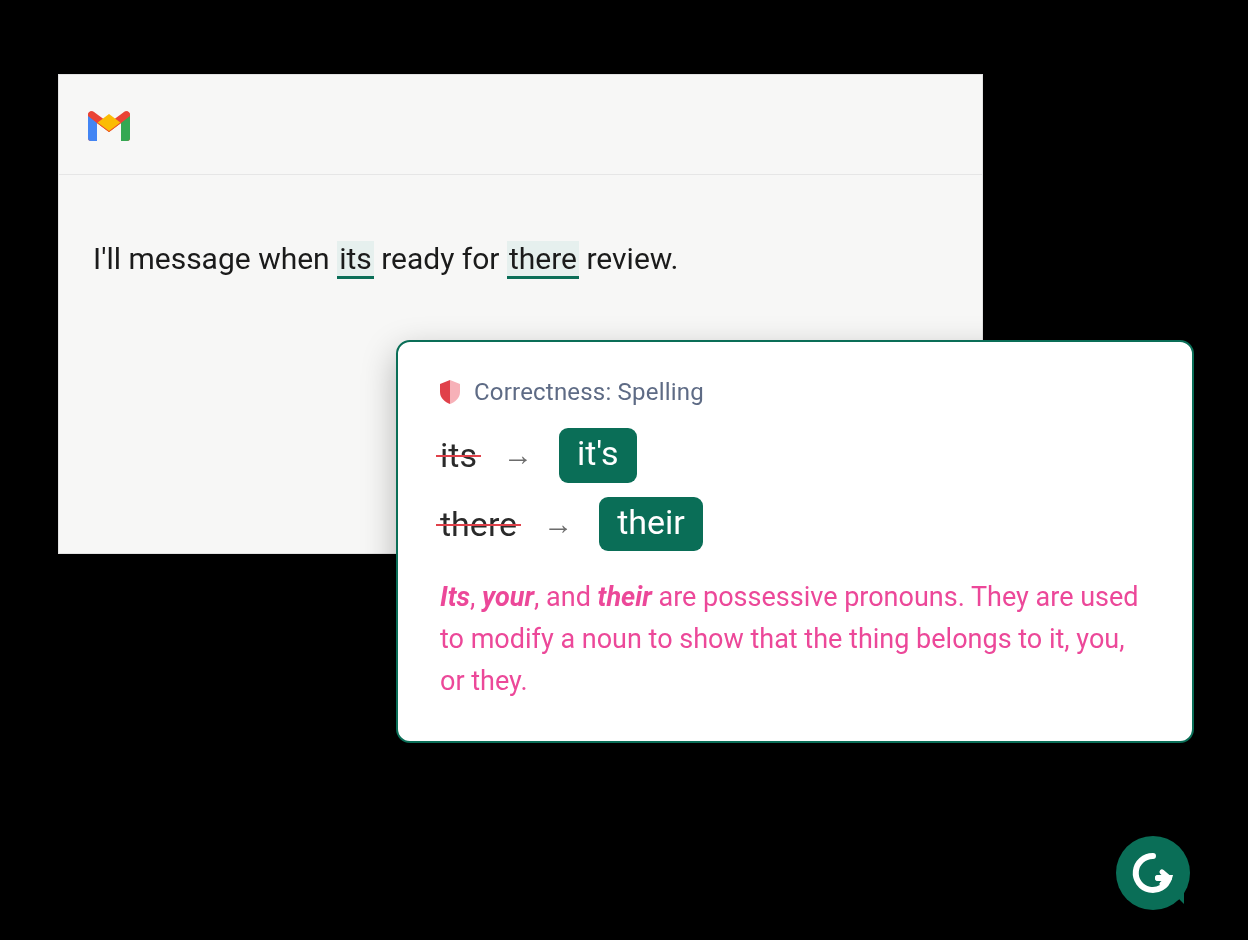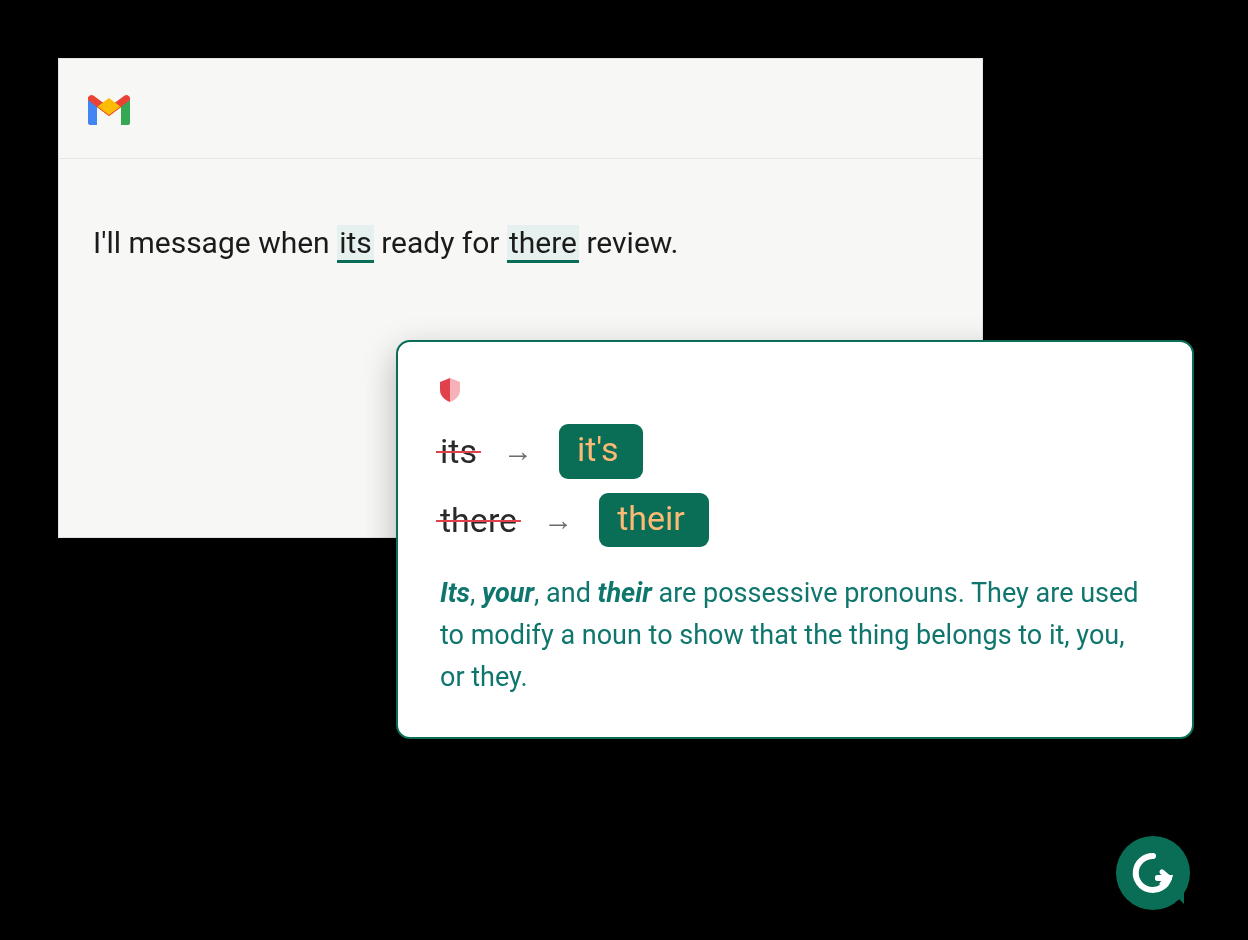--- a/index.html
+++ b/index.html
@@ -7,21 +7,21 @@
       width: 1248px;
       height: 940px;
       background: #000;
       font-family: -apple-system, BlinkMacSystemFont, "Segoe UI", Roboto, Helvetica, Arial, sans-serif;
       position: relative;
       overflow: hidden;
     }
     .compose-window {
       position: absolute;
       left: 58px;
-      top: 58px;
+      top: 74px;
       width: 925px;
       height: 480px;
       background: #f7f7f6;
       box-shadow: 0 8px 28px rgba(0,0,0,.22);
       border: 1px solid #e2e2e2;
     }
     .compose-header {
       height: 100px;
       border-bottom: 1px solid #e6e6e6;
       display: flex;
@@ -84,31 +84,31 @@
       background: #e0414a;
     }
     .arrow {
       color: #6c6c6c;
       font-size: 30px;
       line-height: 1;
     }
     .chip {
       display: inline-block;
       background: #0a6e57;
-      color: #fdba74;
+      color: #ffffff;
       font-size: 34px;
-      padding: 4px 24px 8px 18px;
+      padding: 4px 18px 8px 18px;
       border-radius: 9px;
       line-height: 1.25;
       cursor: pointer;
     }
     .explain {
       margin-top: 26px;
       font-size: 27px;
-      color: #0f766e;
+      color: #ec4899;
       line-height: 1.55;
     }
     .explain .b { font-weight: 700; font-style: italic; }
     .grammarly-badge {
       position: absolute;
       right: 58px;
       bottom: 30px;
       width: 74px; height: 74px;
       border-radius: 50%;
       background: #0a6e57;
@@ -143,20 +143,21 @@
     <span>I'll message when </span><span class="hl">its</span><span> ready for </span><span class="hl">there</span><span> review.</span>
   </div>
 </div>
 
 <div class="suggestion-card">
   <div class="card-label-row">
     <svg class="shield-icon" viewBox="0 0 20 24">
       <path d="M10 0 L20 4 V12 C20 18 15 22 10 24 V0 Z" fill="#f7b1b8"></path>
       <path d="M10 0 L0 4 V12 C0 18 5 22 10 24 V0 Z" fill="#e0414a"></path>
     </svg>
+    <span class="card-label">Correctness: Spelling</span>
   </div>
 
   <div class="replace-row">
     <span class="strike">its</span>
     <span class="arrow">→</span>
     <span class="chip">it's</span>
   </div>
 
   <div class="replace-row">
     <span class="strike">there</span>

